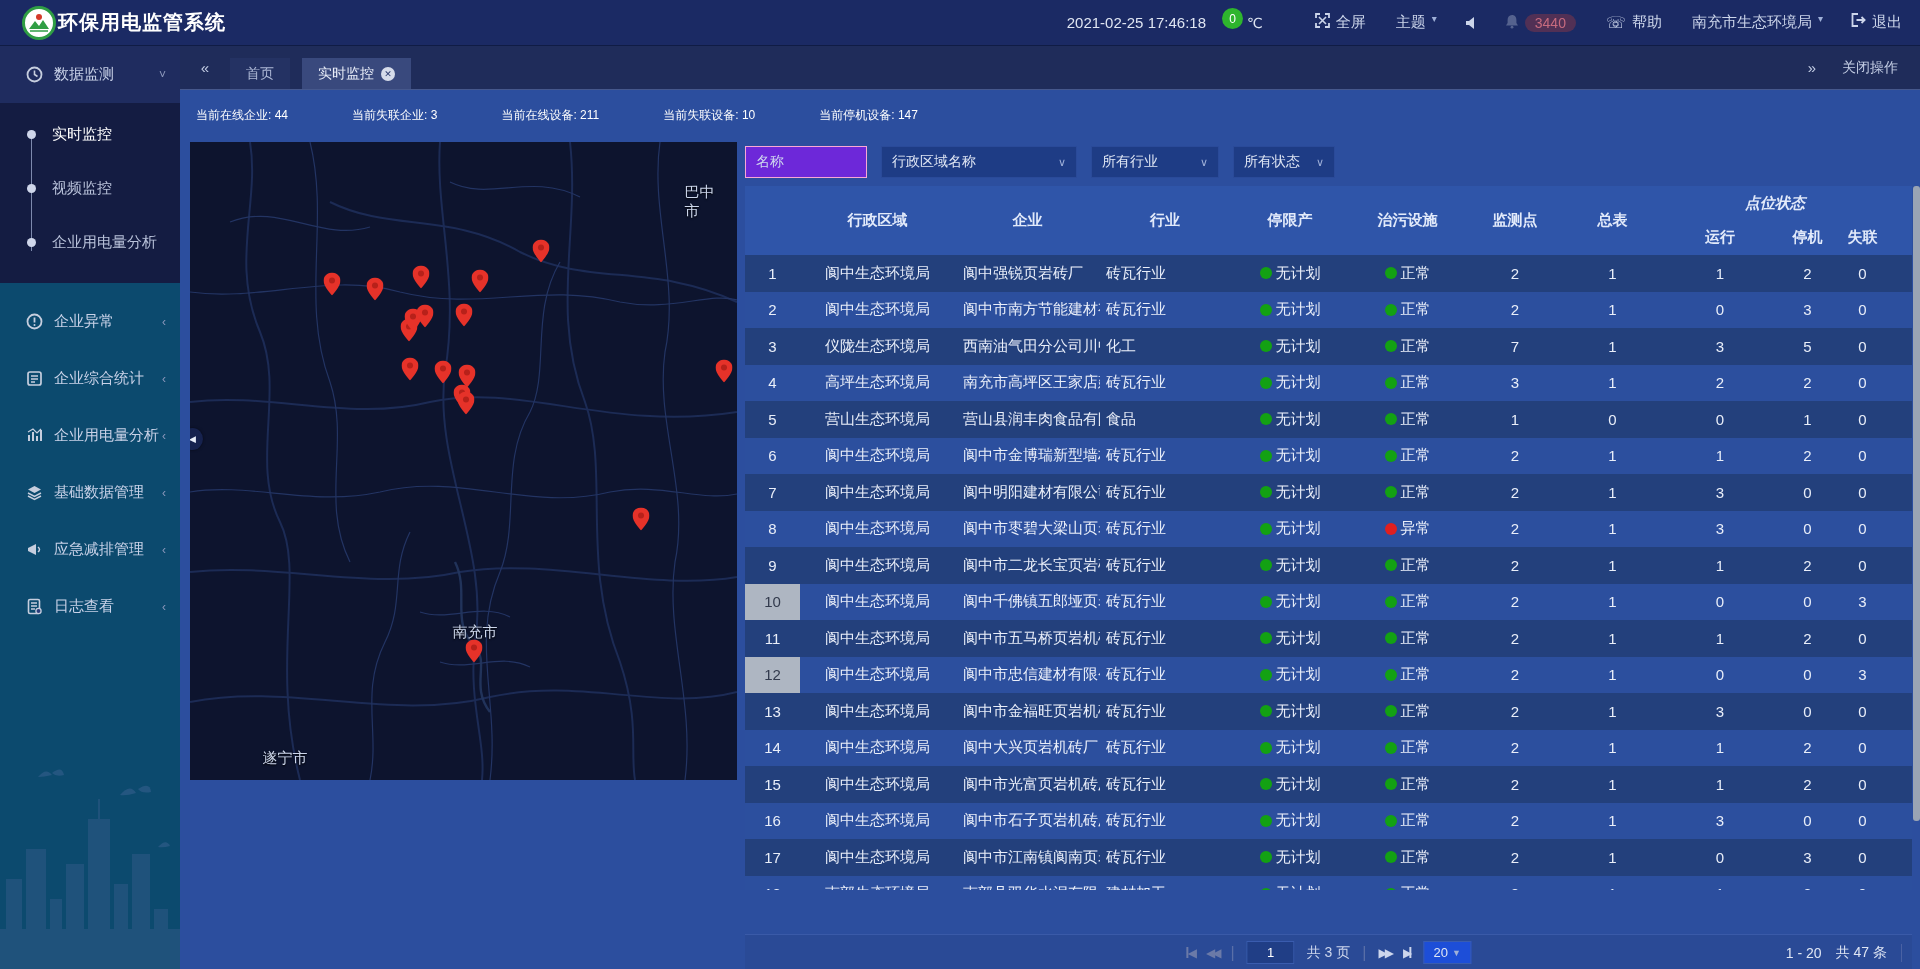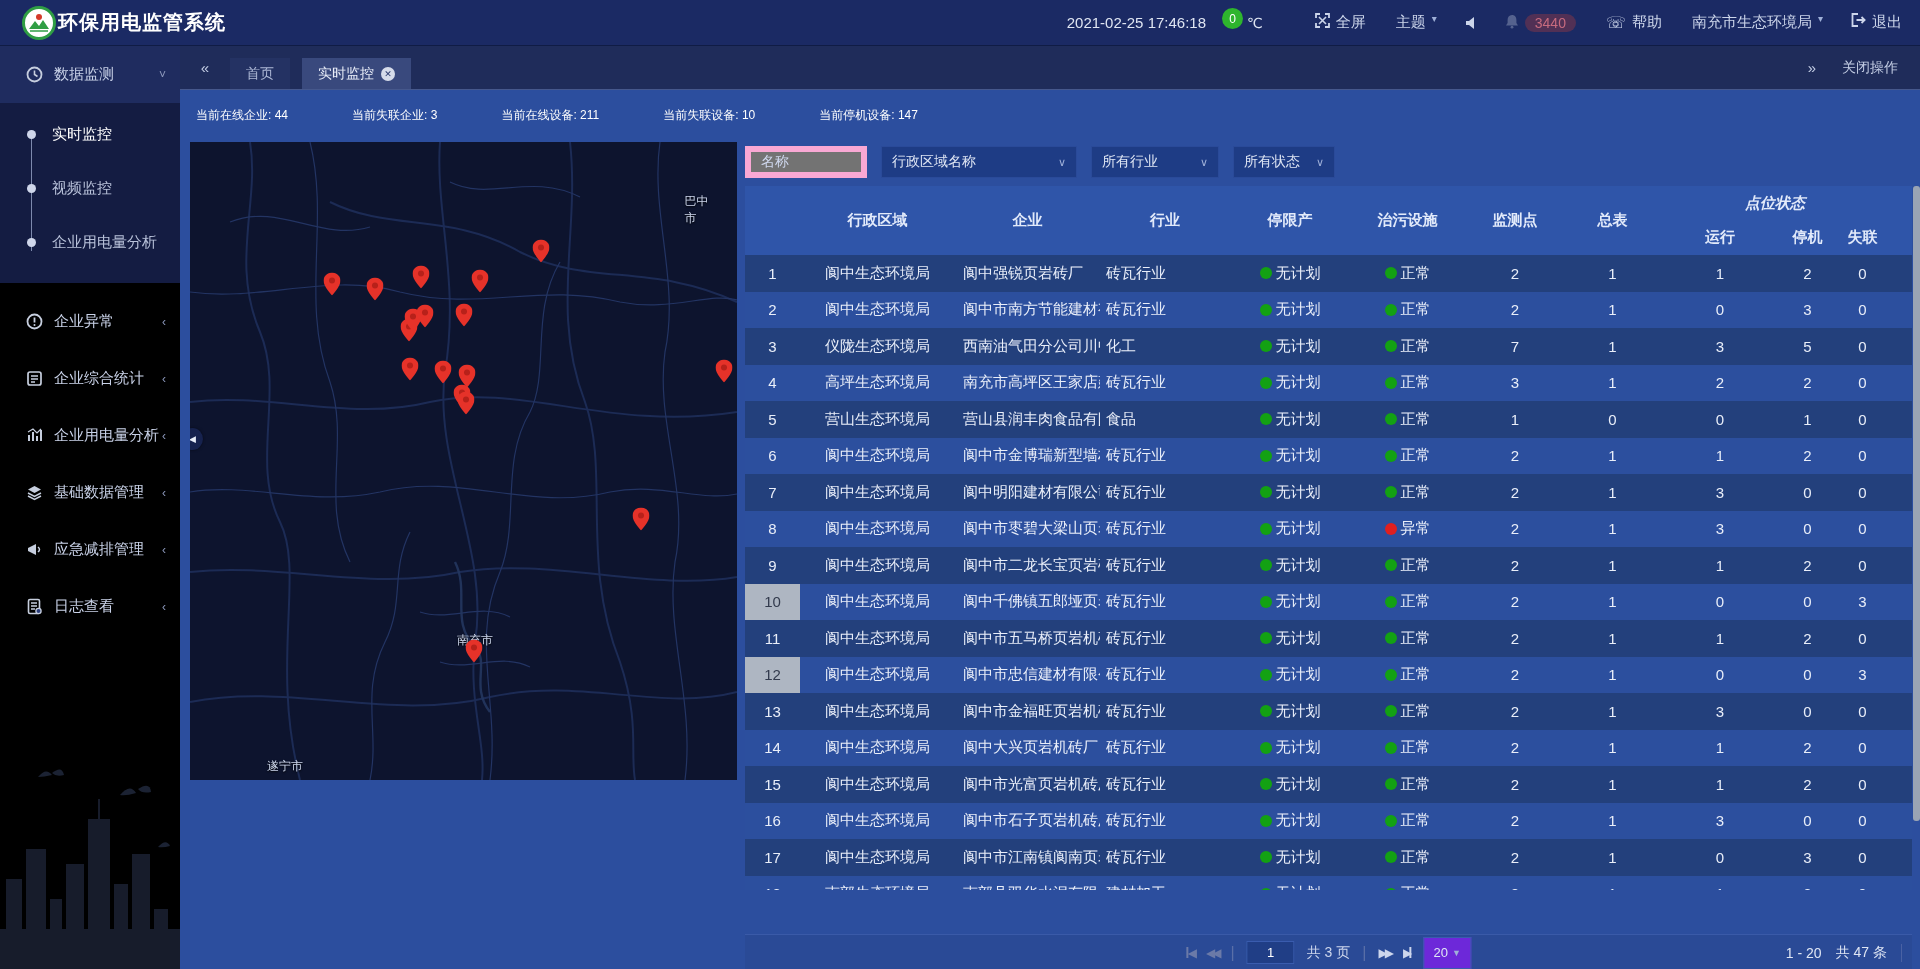--- a/index.html
+++ b/index.html
@@ -17,21 +17,21 @@
   .temp-circle { width:21px; height:21px; border-radius:50%; background:#2eb52d; color:#fff;
     font-size:12px; display:flex; align-items:center; justify-content:center; position:relative; top:-4px;}
   .temp-unit { font-size:14px; margin-left:4px; }
   .h-item { display:flex; align-items:flex-start; gap:6px; font-size:15px; color:#ccd5ea; cursor:pointer; }
   .caret { font-size:10px; color:#9fb0d8; }
   .alarm-pill { background:#513055; color:#c76b7f; font-size:14px; padding:1px 10px; border-radius:9px; }
   .phone-glyph { font-size:16px; }
   .mi { display:block; }
 
   
-  .sidebar { position:absolute; left:0; top:46px; width:180px; height:923px; background:#000000; z-index:40; overflow:hidden;}
+  .sidebar { position:absolute; left:0; top:46px; width:180px; height:923px; background:#0c4a6e; z-index:40; overflow:hidden;}
   .sgroup { height:57px; display:flex; align-items:center; cursor:pointer; position:relative;}
   .sgroup.expanded { background:#1f2c5f; }
   .sgroup .gicon { width:17px; height:17px; margin-left:26px; flex:none;}
   .sgroup .glabel { font-size:15px; color:#c9d2e8; margin-left:11px; }
   .sgroup .gchev { position:absolute; right:14px; color:#8c98bb; font-size:12px; }
   .submenu { background:#141c42; position:relative; padding:4px 0 14px 0;}
   .subline { position:absolute; left:31px; top:30px; bottom:32px; width:1px; background:#7d89ad; }
   .sitem { height:54px; display:flex; align-items:center; cursor:pointer; position:relative; }
   .sitem .sdot { width:9px; height:9px; border-radius:50%; background:#cfd6ea; margin-left:27px; flex:none; z-index:2;}
   .sitem .slabel { font-size:15px; color:#b9c2da; margin-left:16px; }
@@ -54,30 +54,30 @@
   .close-ops { color:#c3cde4; font-size:14px; cursor:pointer;}
 
   .statsbar { height:50px; display:flex; align-items:center; gap:64px; padding-left:16px; color:#ffffff; font-size:12px;}
   .stat { white-space:nowrap; }
 
   .content { position:relative; height:829px; }
 
   
   .map { position:absolute; left:10px; top:2px; width:547px; height:638px; background:#0d142e; overflow:hidden;}
   .map svg.roads { position:absolute; left:0; top:0; }
-  .city-label { position:absolute; color:#cdd7ec; font-size:12px; transform:translate(-50%,-50%); text-shadow:0 1px 2px #000;margin-top:8px;}
+  .city-label { position:absolute; color:#cdd7ec; font-size:15px; transform:translate(-50%,-50%); text-shadow:0 1px 2px #000;}
   .pin { position:absolute; width:17px; height:23px; transform:translate(-50%,-94%); }
   .map-collapse { position:absolute; left:-8px; top:286px; width:21px; height:22px; border-radius:50%;
     background:#16224e; color:#e8edf8; font-size:9px; display:flex; align-items:center; justify-content:center;
     z-index:5; cursor:pointer; box-shadow:0 0 3px rgba(0,0,0,.5);}
 
   
   .rightpanel { position:absolute; left:565px; top:2px; width:1167px; height:790px; }
   .filters { display:flex; gap:14px; margin-top:4px; }
-  .f-input { width:122px; height:32px; background:#737373; border:6px solid #f9a8d4; color:#cfd8ee;
+  .f-input { width:122px; height:32px; background:#6d28d9; border:1px solid #f9a8d4; color:#cfd8ee;
     font-size:14px; padding:0 10px; display:flex; align-items:center;}
   .f-select { height:32px; background:#1e3c85; border:1px solid #2a4a99; color:#dfe6f4; font-size:14px;
     display:flex; align-items:center; justify-content:space-between; padding:0 10px; cursor:pointer;}
   .f-select .fchev { color:#9fb0d8; font-size:11px; margin-left:12px;}
   .w-region { width:196px; } .w-industry { width:128px; } .w-status { width:102px; }
 
   .table { position:absolute; left:0; top:44px; width:1167px; }
   .thead { display:flex; height:69px; background:#2f55a9; color:#e2eafa; font-size:15px; font-weight:bold; }
   .th { display:flex; align-items:center; justify-content:center; }
   .th-group { display:flex; flex-direction:column; }
@@ -102,21 +102,21 @@
 
   .pager { position:absolute; left:0; top:748px; width:1167px; height:36px; background:#2a4a96;
     border-top:1px solid #3a5aa8; display:flex; align-items:center; color:#cdd6ec; font-size:14px;}
   .pg-center { position:absolute; left:50%; transform:translateX(-50%); display:flex; align-items:center; gap:12px;}
   .pg-btn { display:flex; align-items:center; cursor:pointer; font-size:12px; letter-spacing:-3px; }
   .pg-btn.dim { color:#6b7aa8; }
   .pg-bar { width:2px; height:11px; background:currentColor; display:inline-block; letter-spacing:0;}
   .pg-div { color:#5a6fa8; font-size:16px; }
   .pg-input { width:48px; height:23px; background:#203e86; border:1px solid #3a5cae; color:#fff;
     text-align:center; font-size:13px; display:flex; align-items:center; justify-content:center;}
-  .pg-size { width:48px; height:32px; background:#6d28d9; border:1px solid #3a5cae; color:#dfe6f4;
+  .pg-size { width:48px; height:23px; background:#1d4ed8; border:1px solid #3a5cae; color:#dfe6f4;
     display:flex; align-items:center; justify-content:center; gap:4px; font-size:13px; cursor:pointer;}
   .pg-right { position:absolute; right:10px; display:flex; align-items:center; gap:14px; color:#dfe6f4;}
   .pg-right .endbar { width:1px; height:18px; background:#4a62a4; }
 </style>
 </head>
 <body>
 
 <div class="header">
   <svg class="logo" viewBox="0 0 34 34">
     <circle cx="17" cy="17" r="15.5" fill="#ffffff"></circle>

